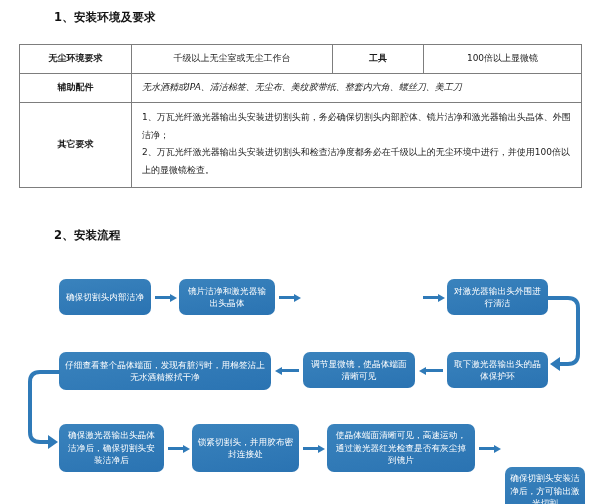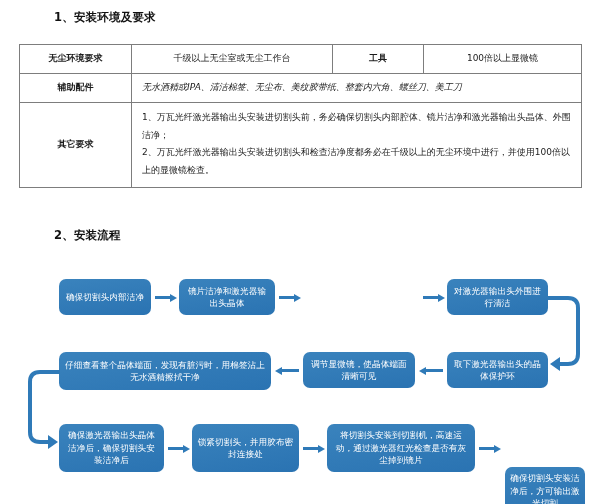--- a/index.html
+++ b/index.html
@@ -252,21 +252,21 @@
 
   <div class="flow-box" style="left:192px; top:172px; width:107px; height:48px;">
     <span>锁紧切割头，并用胶布密封连接处</span>
   </div>
   <div class="arrow" style="left:303px; top:192px; width:22px;">
     <div class="shaft"></div>
       <div class="headR"></div>
   </div>
 
   <div class="flow-box" style="left:327px; top:172px; width:148px; height:48px;">
-    <span>将切割头安装到切割机，高速运动，通过激光器红光检查是否有灰尘掉到镜片</span>
+    <span>使晶体端面清晰可见，高速运动，通过激光器红光检查是否有灰尘掉到镜片</span>
   </div>
   <div class="arrow" style="left:479px; top:192px; width:22px;">
     <div class="shaft"></div>
       <div class="headR"></div>
   </div>
 
   <div class="flow-box" style="left:505px; top:172px; width:80px;  height:48px;margin-top:43px;">
     <span>确保切割头安装洁净后，方可输出激光切割</span>
   </div>
 </div>

